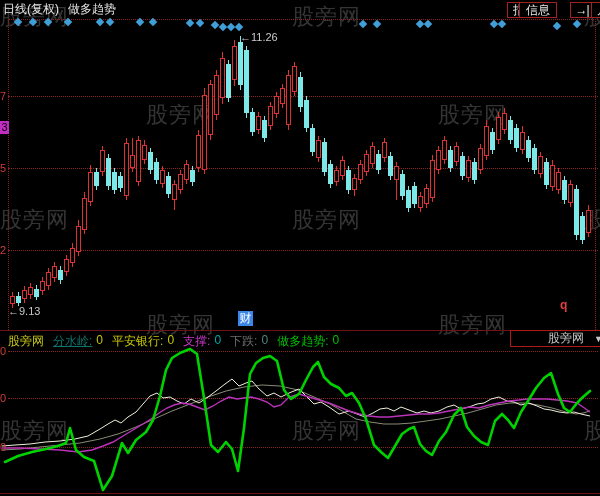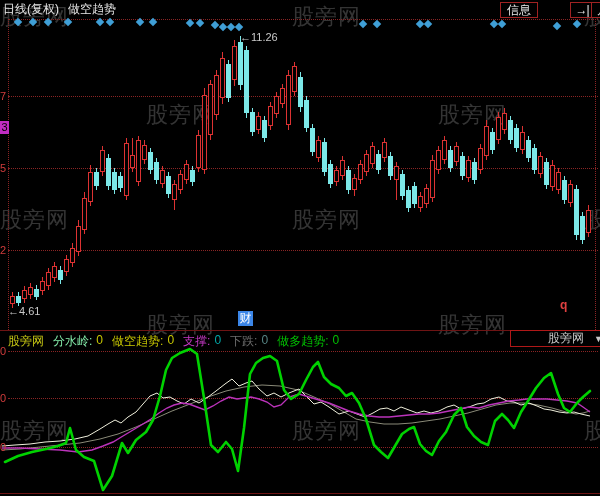--- a/index.html
+++ b/index.html
@@ -5,21 +5,21 @@
   html,body{margin:0;padding:0;background:#000;}
   #screen{position:relative;width:600px;height:496px;background:#000;overflow:hidden;
           font-family:"Liberation Sans","DejaVu Sans",sans-serif;}
   .wm{position:absolute;color:rgba(130,130,130,0.40);font-size:22px;letter-spacing:1px;
       white-space:nowrap;z-index:1;pointer-events:none;}
   #titlebar{position:absolute;left:3px;top:1px;z-index:6;font-size:12px;color:#e6e6e6;}
   #titlebar span{margin-right:9px;}
   .tbtn{position:absolute;top:2px;height:14px;line-height:14px;border:1px solid #a02222;
         background:#000;color:#e8e8e8;font-size:12px;text-align:center;z-index:6;padding:0 3px;}
   .b-zhi{left:507px;width:16px;}
-  .b-xinxi{left:500px;width:30px;}
+  .b-xinxi{left:519px;width:30px;}
   .b-arrow{left:570px;width:16px;letter-spacing:-1px;}
   .b-month{left:591px;width:16px;}
   .diamond{position:absolute;width:6px;height:6px;background:#3f9fd6;transform:rotate(45deg);z-index:4;}
   .gridline{position:absolute;border-top:1px dotted #8a2424;height:0;z-index:2;}
   .vline{position:absolute;border-left:1px dotted #8a2424;width:0;z-index:2;}
   .sep{position:absolute;left:0;width:600px;height:1px;background:#6e1414;z-index:5;}
   .axis-digit{position:absolute;left:0;color:#d03c3c;font-size:11px;z-index:4;line-height:12px;}
   #magenta-tag{position:absolute;left:0;top:121px;width:9px;height:13px;background:#c22cc2;
                color:#000;font-size:11px;line-height:13px;text-align:center;z-index:4;}
   .candle-wick{position:absolute;width:1px;z-index:3;}
@@ -55,21 +55,21 @@
       <div class="wm" style="left: 292px; top: 205px; position: absolute;">股旁网</div>
       <div class="wm" style="left: 584px; top: 205px; position: absolute;">股旁网</div>
       <div class="wm" style="left: 146px; top: 310px; position: absolute;">股旁网</div>
       <div class="wm" style="left: 438px; top: 310px; position: absolute;">股旁网</div>
       <div class="wm" style="left: 0px; top: 416px; position: absolute;">股旁网</div>
       <div class="wm" style="left: 292px; top: 416px; position: absolute;">股旁网</div>
       <div class="wm" style="left: 584px; top: 416px; position: absolute;">股旁网</div>
     </div>
 
   <div id="titlebar">
-    <span>日线(复权)</span><span>做空趋势</span>
+    <span>日线(复权)</span><span>做多趋势</span>
   </div>
   <div class="tbtn b-zhi">指</div>
   <div class="tbtn b-xinxi">信息</div>
   <div class="tbtn b-arrow">→|</div>
   <div class="tbtn b-month">月</div>
 
   <div id="diamonds">
       <div class="diamond" style="left: 15px; top: 19px; position: absolute;"></div>
       <div class="diamond" style="left: 30px; top: 19px; position: absolute;"></div>
       <div class="diamond" style="left: 45px; top: 19px; position: absolute;"></div>
@@ -301,37 +301,37 @@
       <div class="candle-body" style="left: 568px; top: 184px; height: 19px; position: absolute; border: 1px solid rgb(221, 50, 50); background: rgb(0, 0, 0);"></div>
       <div class="candle-wick" style="left: 576px; top: 185px; height: 55px; background: rgb(124, 232, 232); position: absolute;"></div>
       <div class="candle-body" style="left: 574px; top: 189px; height: 46px; position: absolute; background: rgb(124, 232, 232);"></div>
       <div class="candle-wick" style="left: 582px; top: 212px; height: 32px; background: rgb(124, 232, 232); position: absolute;"></div>
       <div class="candle-body" style="left: 580px; top: 216px; height: 24px; position: absolute; background: rgb(124, 232, 232);"></div>
       <div class="candle-wick" style="left: 588px; top: 205px; height: 32px; background: rgb(221, 50, 50); position: absolute;"></div>
       <div class="candle-body" style="left: 586px; top: 210px; height: 23px; position: absolute; border: 1px solid rgb(221, 50, 50); background: rgb(0, 0, 0);"></div>
     </div>
 
   <div id="peak-label">←11.26</div>
-  <div id="low-label">←4.61</div>
+  <div id="low-label">←9.13</div>
   <div id="cai-badge">财</div>
   <div id="q-label">q</div>
 
   <div class="sep" style="top:330px;"></div>
   <div class="sep" style="top:493px;"></div>
 
   <div id="ind-header">
       <span class="seg">
         <span style="color: rgb(200, 200, 20);">股旁网</span>
       </span>
       <span class="seg">
-        <span style="color: #86efac;">分水岭:</span>
+        <span style="color: #0f766e; text-decoration: underline;">分水岭:</span>
         <span style="color: rgb(200, 200, 0);">0</span>
       </span>
       <span class="seg">
-        <span style="color: rgb(200, 200, 0);">做空趋势:</span>
+        <span style="color: rgb(200, 200, 0);">平安银行:</span>
         <span style="color: rgb(200, 200, 0);">0</span>
       </span>
       <span class="seg">
         <span style="color: rgb(194, 56, 194);">支撑:</span>
         <span style="color: rgb(0, 168, 168);">0</span>
       </span>
       <span class="seg">
         <span style="color: rgb(110, 110, 110);">下跌:</span>
         <span style="color: rgb(86, 132, 132);">0</span>
       </span>

